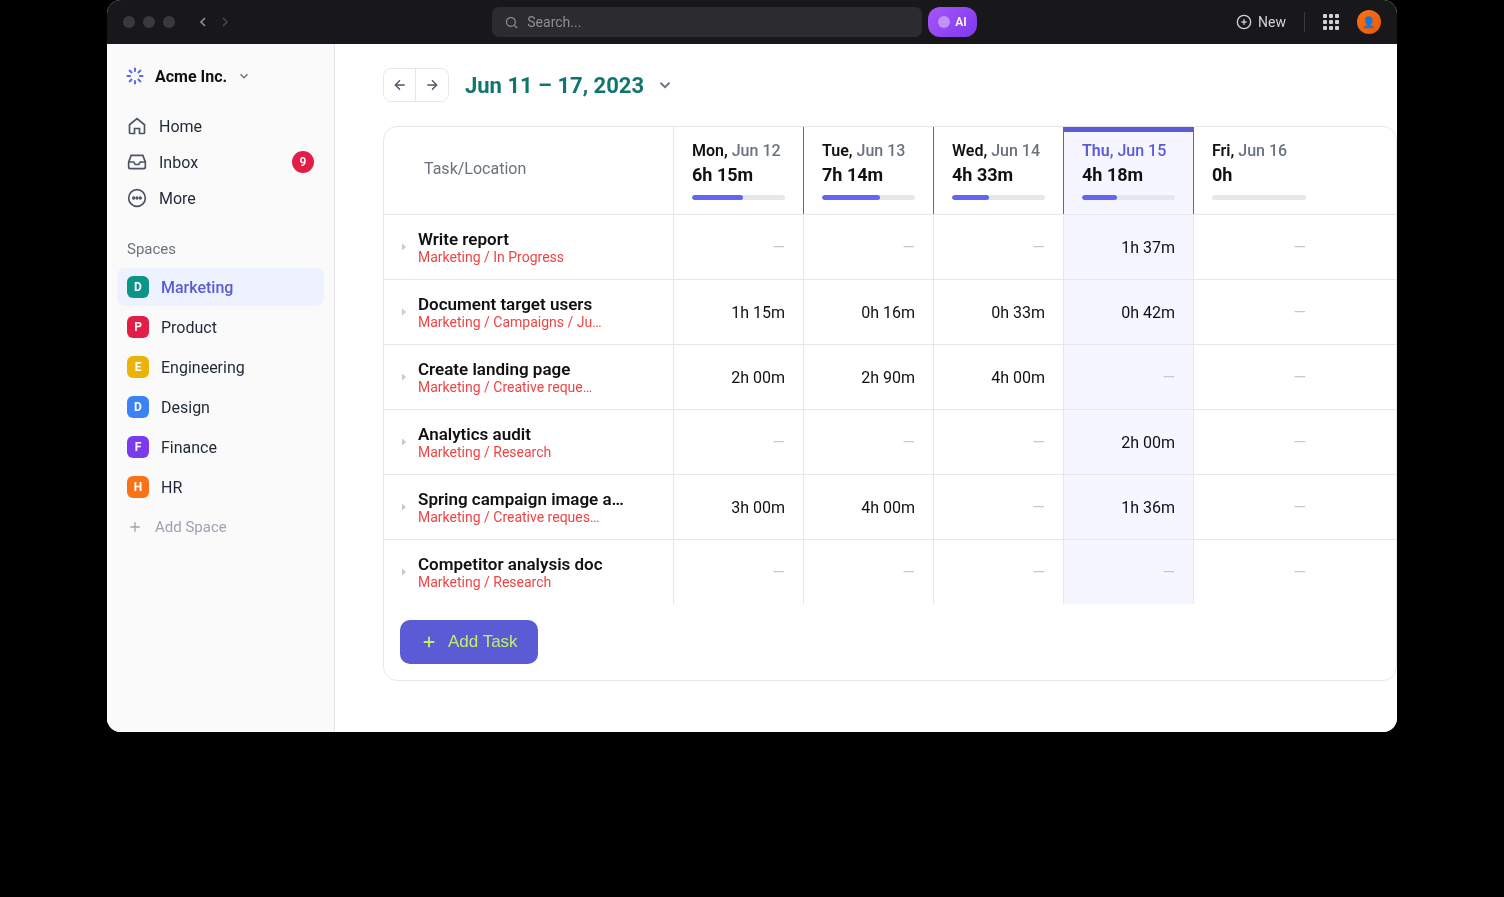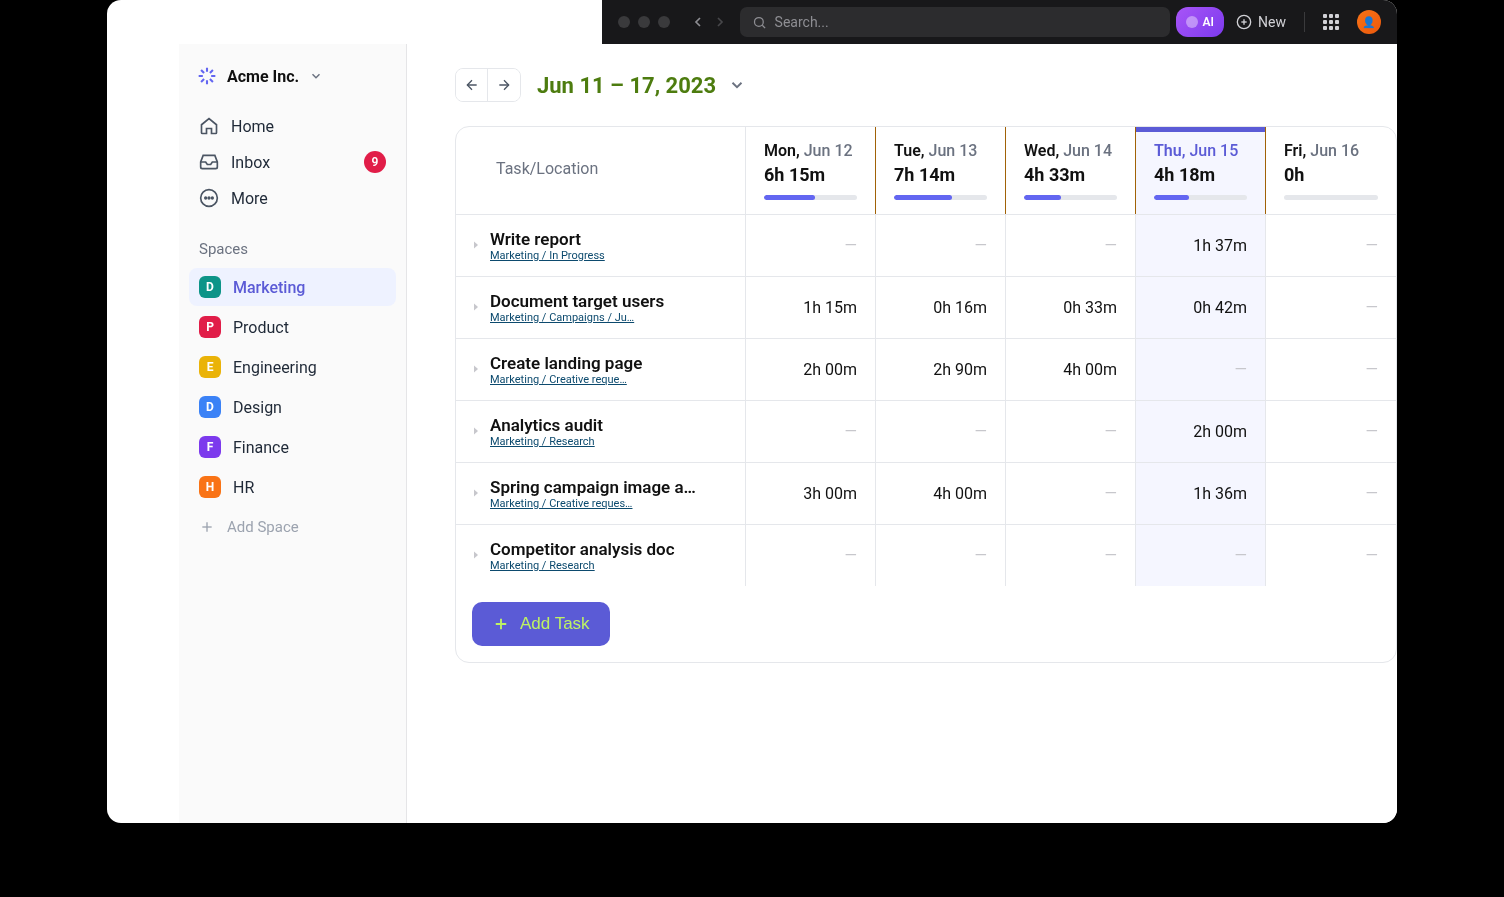--- a/index.html
+++ b/index.html
@@ -1,17 +1,17 @@
 <!DOCTYPE html>
 <html><head>
 <meta charset="utf-8">
 <style>
 * { margin: 0; padding: 0; box-sizing: border-box; }
 body { font-family: -apple-system, BlinkMacSystemFont, "Segoe UI", Roboto, sans-serif; background: #000; display: flex; justify-content: center; align-items: flex-start; height: 897px; width: 1504px; overflow: hidden; }
-.app-frame { width: 1290px; height: 823px; background: #fff; border-radius: 14px; overflow: hidden; margin-top: 0; display: flex; flex-direction: column; align-items: flex-end; }
+.app-frame { width: 1290px; height: 732px; background: #fff; border-radius: 14px; overflow: hidden; margin-top: 0; display: flex; flex-direction: column; }
 
 
 .titlebar { height: 44px; background: #18181a; display: flex; align-items: center; padding: 0 16px; gap: 12px; }
 .traffic { display: flex; gap: 8px; margin-right: 8px; }
 .traffic span { width: 12px; height: 12px; border-radius: 50%; background: #3a3a3c; display: inline-block; }
 .navarrows { display: flex; gap: 6px; color: #8e8e93; }
 .navarrows svg { width: 16px; height: 16px; cursor: pointer; }
 .search-wrap { flex: 1; display: flex; justify-content: center; }
 .search { width: 430px; height: 30px; background: #2c2c2e; border-radius: 7px; display: flex; align-items: center; padding: 0 12px; gap: 8px; color: #8e8e93; font-size: 14px; }
 .search svg { width: 15px; height: 15px; }
@@ -43,21 +43,21 @@
 .space-badge { width: 22px; height: 22px; border-radius: 6px; display:flex;align-items:center;justify-content:center; color:#fff; font-size:12px; font-weight:700; }
 .add-space { display:flex; align-items:center; gap:12px; padding: 10px 20px; color:#9ca3af; font-size:15px; cursor:pointer; }
 .add-space svg { width:16px;height:16px; }
 
 
 .main { flex:1; padding: 24px 0 0 0; overflow:hidden; }
 .date-nav { display:flex; align-items:center; gap: 16px; padding: 0 0 24px 48px; }
 .arrow-group { display:flex; border:1px solid #e5e7eb; border-radius:8px; overflow:hidden; }
 .arrow-group button { width:32px; height:32px; background:#fff; border:none; display:flex;align-items:center;justify-content:center; cursor:pointer; color:#4b5563; }
 .arrow-group button:first-child { border-right:1px solid #e5e7eb; }
-.date-title { font-size: 22px; font-weight: 700; color:#4d7c0f; display:flex; align-items:center; gap:12px; }
+.date-title { font-size: 22px; font-weight: 700; color:#0f766e; display:flex; align-items:center; gap:12px; }
 .date-title .chev { color:#6b7280; }
 
 .sheet { border:1px solid #e5e7eb; border-radius:14px; margin-left: 48px; overflow:hidden; background:#fff; }
 .sheet-header { display:flex; border-bottom:1px solid #e5e7eb; }
 .task-col-head { width: 290px; padding: 32px 20px 20px 40px; color:#6b7280; font-size:16px; border-right:1px solid #e5e7eb; }
 .day-head { width: 130px; padding: 14px 18px 14px; border-right:1px solid #a16207; position:relative; }
 .day-head:last-child { border-right:none; }
 .day-head.current { background:#f5f6ff; }
 .day-head.current::before { content:''; position:absolute; top:0; left:0; right:0; height:5px; background:#5b5bd6; }
 .day-name { font-size:16px; color:#111; }
@@ -68,21 +68,21 @@
 .day-bar { height:5px; background:#e5e7eb; border-radius:3px; margin-top:10px; overflow:hidden; }
 .day-bar-fill { height:100%; background:#6366f1; border-radius:3px; }
 
 .sheet-row { display:flex; border-bottom:1px solid #e5e7eb; }
 .sheet-row:last-of-type { border-bottom:none; }
 .task-cell { width:290px; padding: 14px 18px 14px 14px; border-right:1px solid #e5e7eb; display:flex; align-items:center; gap:8px; }
 .task-cell .exp { color:#c7c7cc; cursor:pointer; }
 .task-cell .exp svg { width:12px; height:12px; }
 .task-text { overflow:hidden; }
 .task-title { font-size:17px; font-weight:600; color:#111; white-space:nowrap; overflow:hidden; text-overflow:ellipsis; max-width: 230px; }
-.task-path { font-size:11px; color:#0c4a6e; white-space:nowrap; overflow:hidden; text-overflow:ellipsis; max-width: 230px; text-decoration: underline; }
+.task-path { font-size:14px; color:#ef4444; white-space:nowrap; overflow:hidden; text-overflow:ellipsis; max-width: 230px; }
 .time-cell { width:130px; border-right:1px solid #e5e7eb; display:flex; align-items:center; justify-content:flex-end; padding-right:18px; font-size:16px; color:#111; }
 .time-cell:last-child { border-right:none; }
 .time-cell.empty { color:#c7c7cc; }
 .time-cell.current { background:#f5f6ff; }
 
 .sheet-footer { padding: 16px; }
 .add-task { background:#5b5bd6; color:#bef264; border:none; border-radius:10px; padding: 12px 20px; font-size:17px; font-weight:400; display:flex; align-items:center; gap:10px; cursor:pointer; }
 .add-task svg { width:18px; height:18px; }
 </style>
 </head>

